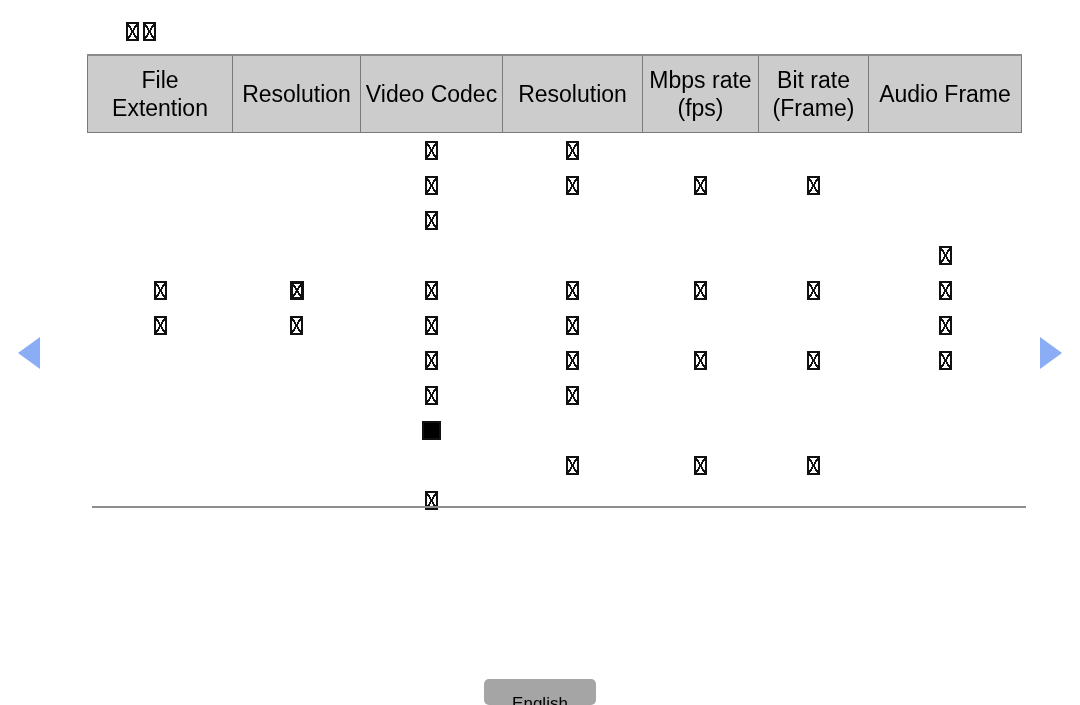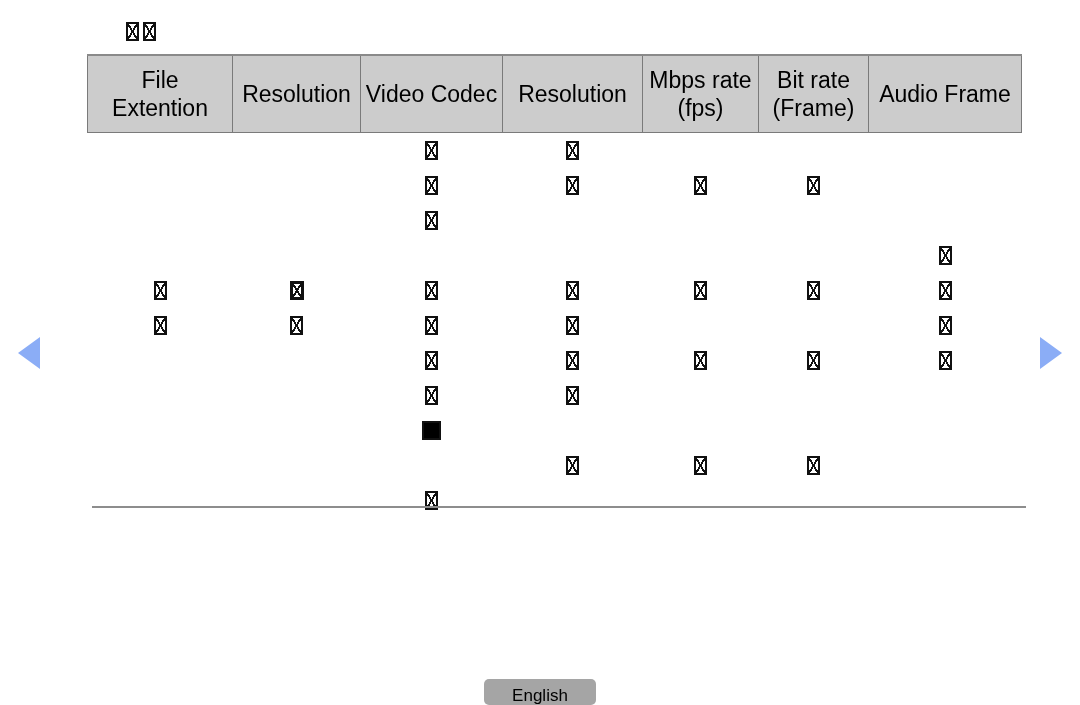--- a/index.html
+++ b/index.html
@@ -131,21 +131,21 @@
     width: 112px;
     height: 26px;
     background: #a5a5a5;
     border: none;
     border-radius: 5px;
     font-family: "Liberation Sans", sans-serif;
     font-size: 17px;
     color: #000000;
     text-align: center;
     line-height: 26px;
-    padding: 4px;
+    padding: 12px;
     box-sizing: border-box;
     cursor: pointer;
   }
 </style>
 </head>
 <body>
 
 <div id="title-row">
   <span class="tofu"></span>
   <span class="tofu"></span>

